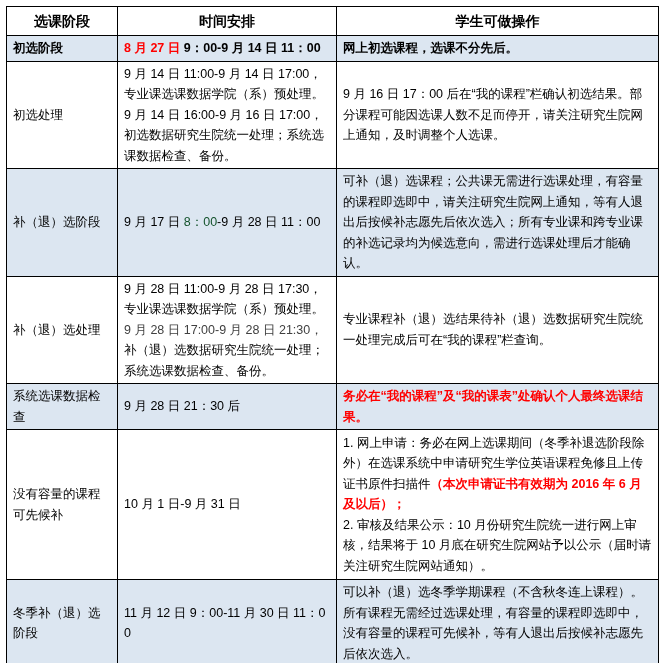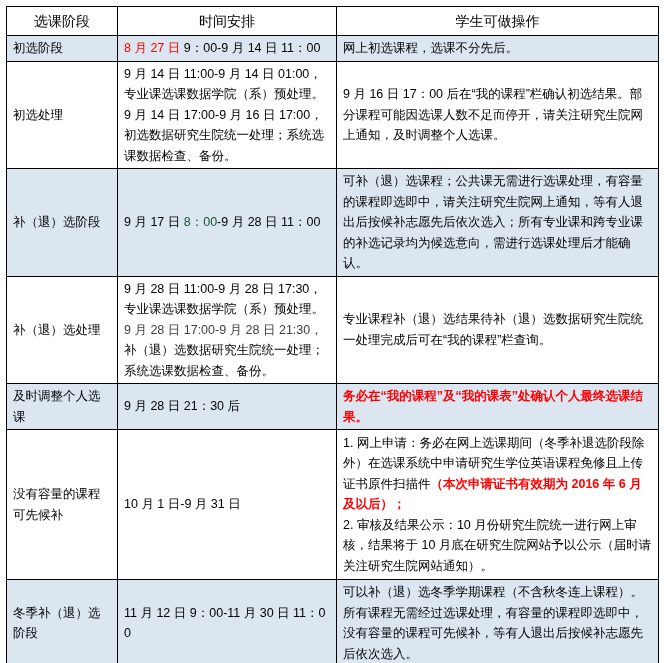--- a/index.html
+++ b/index.html
@@ -15,21 +15,21 @@
   th,td{
     border:1px solid #000;
     vertical-align:middle;
     padding:2px 6px;
     font-size:12.5px;
     line-height:20.5px;
     word-break:break-all;
     overflow:hidden;
   }
   th{
-    font-size:14px;font-weight:normal;text-align:center;
+    font-size:14px;font-weight:bold;text-align:center;
     height:24px;background:#fff;padding:2px 4px;
   }
   col.c1{width:111px;}
   col.c2{width:219px;}
   col.c3{width:322px;}
   tr.shaded td{background:#dce6f1;}
   td.phase-cell{text-align:left;}
   .par{margin:0;}
 </style>
 </head>
@@ -43,33 +43,33 @@
         <col class="c3">
     </colgroup>
     <thead>
       <tr>
         <th>选课阶段</th>
         <th>时间安排</th>
         <th>学生可做操作</th>
       </tr>
     </thead>
     <tbody>
-        <tr class="shaded" style="height: 21px;">
+        <tr class="shaded" style="height: 21px; font-weight: bold;">
           <td class="phase-cell">初选阶段</td>
           <td>
             <div class="par"><span style="color: rgb(255, 0, 0);">8 月 27 日 </span><span>9：00-9 月 14 日 11：00</span></div>
           </td>
           <td>
             <div class="par"><span>网上初选课程，选课不分先后。</span></div>
           </td>
         </tr>
         <tr style="height: 106px;">
           <td class="phase-cell">初选处理</td>
           <td>
-            <div class="par"><span>9 月 14 日 11:00-9 月 14 日 01:00，专业课选课数据学院（系）预处理。9 月 14 日 17:00-9 月 16 日 17:00，初选数据研究生院统一处理；系统选课数据检查、备份。</span></div>
+            <div class="par"><span>9 月 14 日 11:00-9 月 14 日 17:00，专业课选课数据学院（系）预处理。9 月 14 日 16:00-9 月 16 日 17:00，初选数据研究生院统一处理；系统选课数据检查、备份。</span></div>
           </td>
           <td>
             <div class="par"><span>9 月 16 日 17：00 后在“我的课程”栏确认初选结果。部分课程可能因选课人数不足而停开，请关注研究生院网上通知，及时调整个人选课。</span></div>
           </td>
         </tr>
         <tr class="shaded" style="height: 88px;">
           <td class="phase-cell">补（退）选阶段</td>
           <td>
             <div class="par"><span>9 月 17 日 </span><span style="color: #14532d;">8：00</span><span>-9 月 28 日 11：00</span></div>
           </td>
@@ -80,21 +80,21 @@
         <tr style="height: 92px;">
           <td class="phase-cell">补（退）选处理</td>
           <td>
             <div class="par"><span>9 月 28 日 11:00-9 月 28 日 17:30，专业课选课数据学院（系）预处理。</span><span style="color: #404040;">9 月 28 日 17:00-9 月 28 日 21:30，</span><span>补（退）选数据研究生院统一处理；系统选课数据检查、备份。</span></div>
           </td>
           <td>
             <div class="par"><span>专业课程补（退）选结果待补（退）选数据研究生院统一处理完成后可在“我的课程”栏查询。</span></div>
           </td>
         </tr>
         <tr class="shaded" style="height: 43px;">
-          <td class="phase-cell">及时调整个人选课</td>
+          <td class="phase-cell">系统选课数据检查</td>
           <td>
             <div class="par"><span>9 月 28 日 21：30 后</span></div>
           </td>
           <td>
             <div class="par"><span style="color: rgb(255, 0, 0); font-weight: bold;">务必在“我的课程”及“我的课表”处确认个人最终选课结果。</span></div>
           </td>
         </tr>
         <tr style="height: 150px;">
           <td class="phase-cell">没有容量的课程可先候补</td>
           <td>

